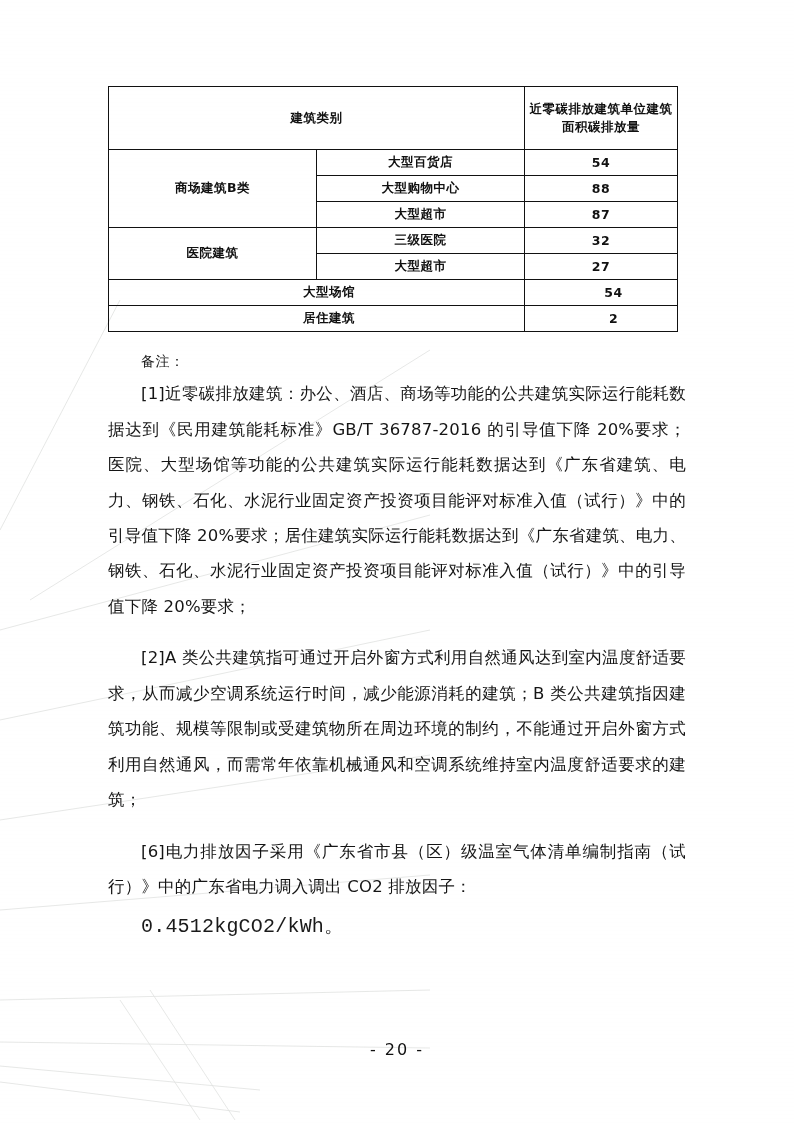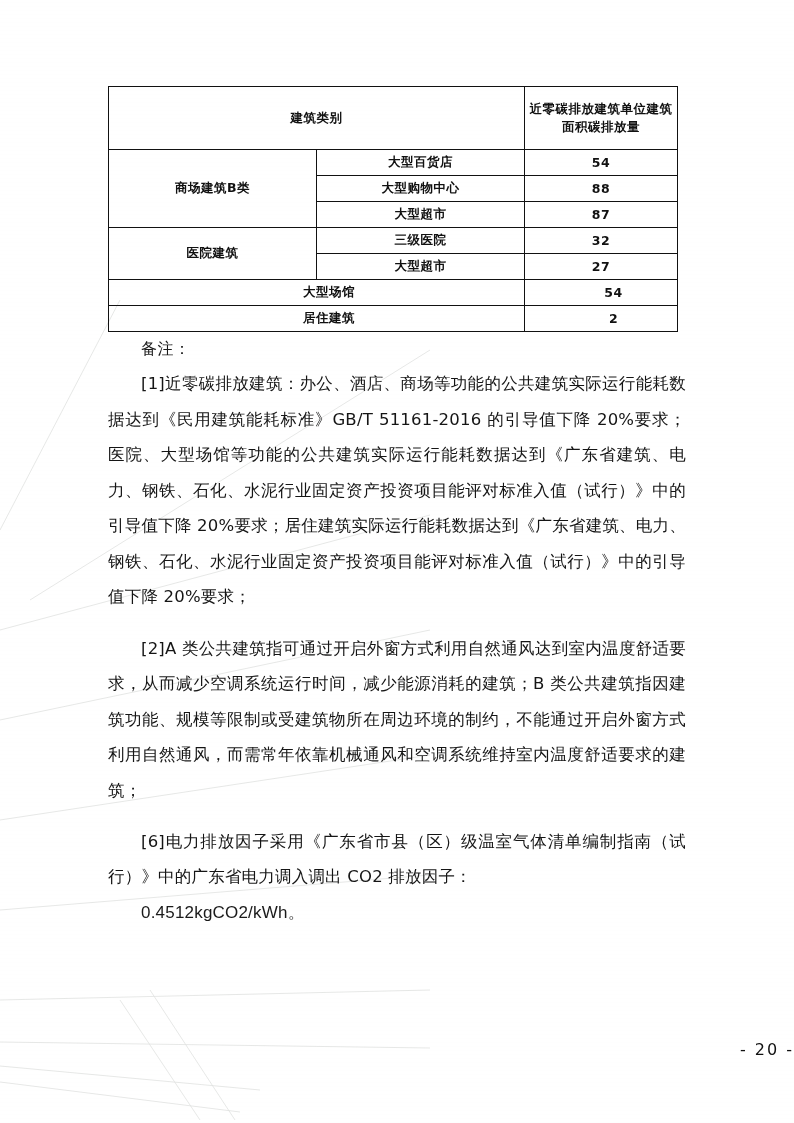--- a/index.html
+++ b/index.html
@@ -96,55 +96,56 @@
   tr.data-row td {
     height: 21px;
   }
   tr.wide-row td {
     height: 21px;
     padding-left: 27px;
   }
 
   
   .note-label {
-    font-size: 16px;
+    margin-top: 14px;
+    font-size: 14px;
     font-family: Liberation Sans, sans-serif;
     letter-spacing: 0.5px;
     line-height: 2.15;
     text-indent: 33px;
   }
   p.para {
     font-size: 16.5px;
     font-family: "DejaVu Sans", sans-serif;
     line-height: 2.15;
     margin: 0;
     text-indent: 33px;
     text-align: justify;
     text-justify: inter-ideograph;
     letter-spacing: 0.2px;
     color: #151515;
   }
   p.para + p.para {
     margin-top: 16px;
   }
   .last-line {
-    font-size: 17px;
-    font-family: Liberation Sans, sans-serif;
+    font-size: 20px;
+    font-family: Liberation Mono, monospace;
     line-height: 2.15;
     text-indent: 33px;
     letter-spacing: 0.2px;
   }
 
   
   .footer {
     position: absolute;
     left: 0;
     right: 0;
     top: 1040px;
-    text-align: right;
+    text-align: center;
     font-family: "DejaVu Sans", sans-serif;
     font-size: 16px;
     letter-spacing: 2px;
     color: #111;
   }
 </style>
 </head>
 <body>
 
 <div class="page">
@@ -205,21 +206,21 @@
         </tr>
         <tr class="wide-row">
           <td class="sub-label" colspan="2">居住建筑</td>
           <td class="num">2</td>
         </tr>
       </tbody>
     </table>
 
     <div class="note-label">备注：</div>
 
-    <p class="para">[1]近零碳排放建筑：办公、酒店、商场等功能的公共建筑实际运行能耗数据达到《民用建筑能耗标准》GB/T 51161-2016 的引导值下降 20%要求；医院、大型场馆等功能的公共建筑实际运行能耗数据达到《广东省建筑、电力、钢铁、石化、水泥行业固定资产投资项目能评对标准入值（试行）》中的引导值下降 20%要求；居住建筑实际运行能耗数据达到《广东省建筑、电力、钢铁、石化、水泥行业固定资产投资项目能评对标准入值（试行）》中的引导值下降 20%要求；</p>
+    <p class="para">[1]近零碳排放建筑：办公、酒店、商场等功能的公共建筑实际运行能耗数据达到《民用建筑能耗标准》GB/T 36787-2016 的引导值下降 20%要求；医院、大型场馆等功能的公共建筑实际运行能耗数据达到《广东省建筑、电力、钢铁、石化、水泥行业固定资产投资项目能评对标准入值（试行）》中的引导值下降 20%要求；居住建筑实际运行能耗数据达到《广东省建筑、电力、钢铁、石化、水泥行业固定资产投资项目能评对标准入值（试行）》中的引导值下降 20%要求；</p>
     <p class="para">[2]A 类公共建筑指可通过开启外窗方式利用自然通风达到室内温度舒适要求，从而减少空调系统运行时间，减少能源消耗的建筑；B 类公共建筑指因建筑功能、规模等限制或受建筑物所在周边环境的制约，不能通过开启外窗方式利用自然通风，而需常年依靠机械通风和空调系统维持室内温度舒适要求的建筑；</p>
     <p class="para">[6]电力排放因子采用《广东省市县（区）级温室气体清单编制指南（试行）》中的广东省电力调入调出 CO2 排放因子：</p>
     <div class="last-line">0.4512kgCO2/kWh。</div>
 
   </div>
 
   <div class="footer">- 20 -</div>
 
   <div class="paper-noise"></div>
 </div>

